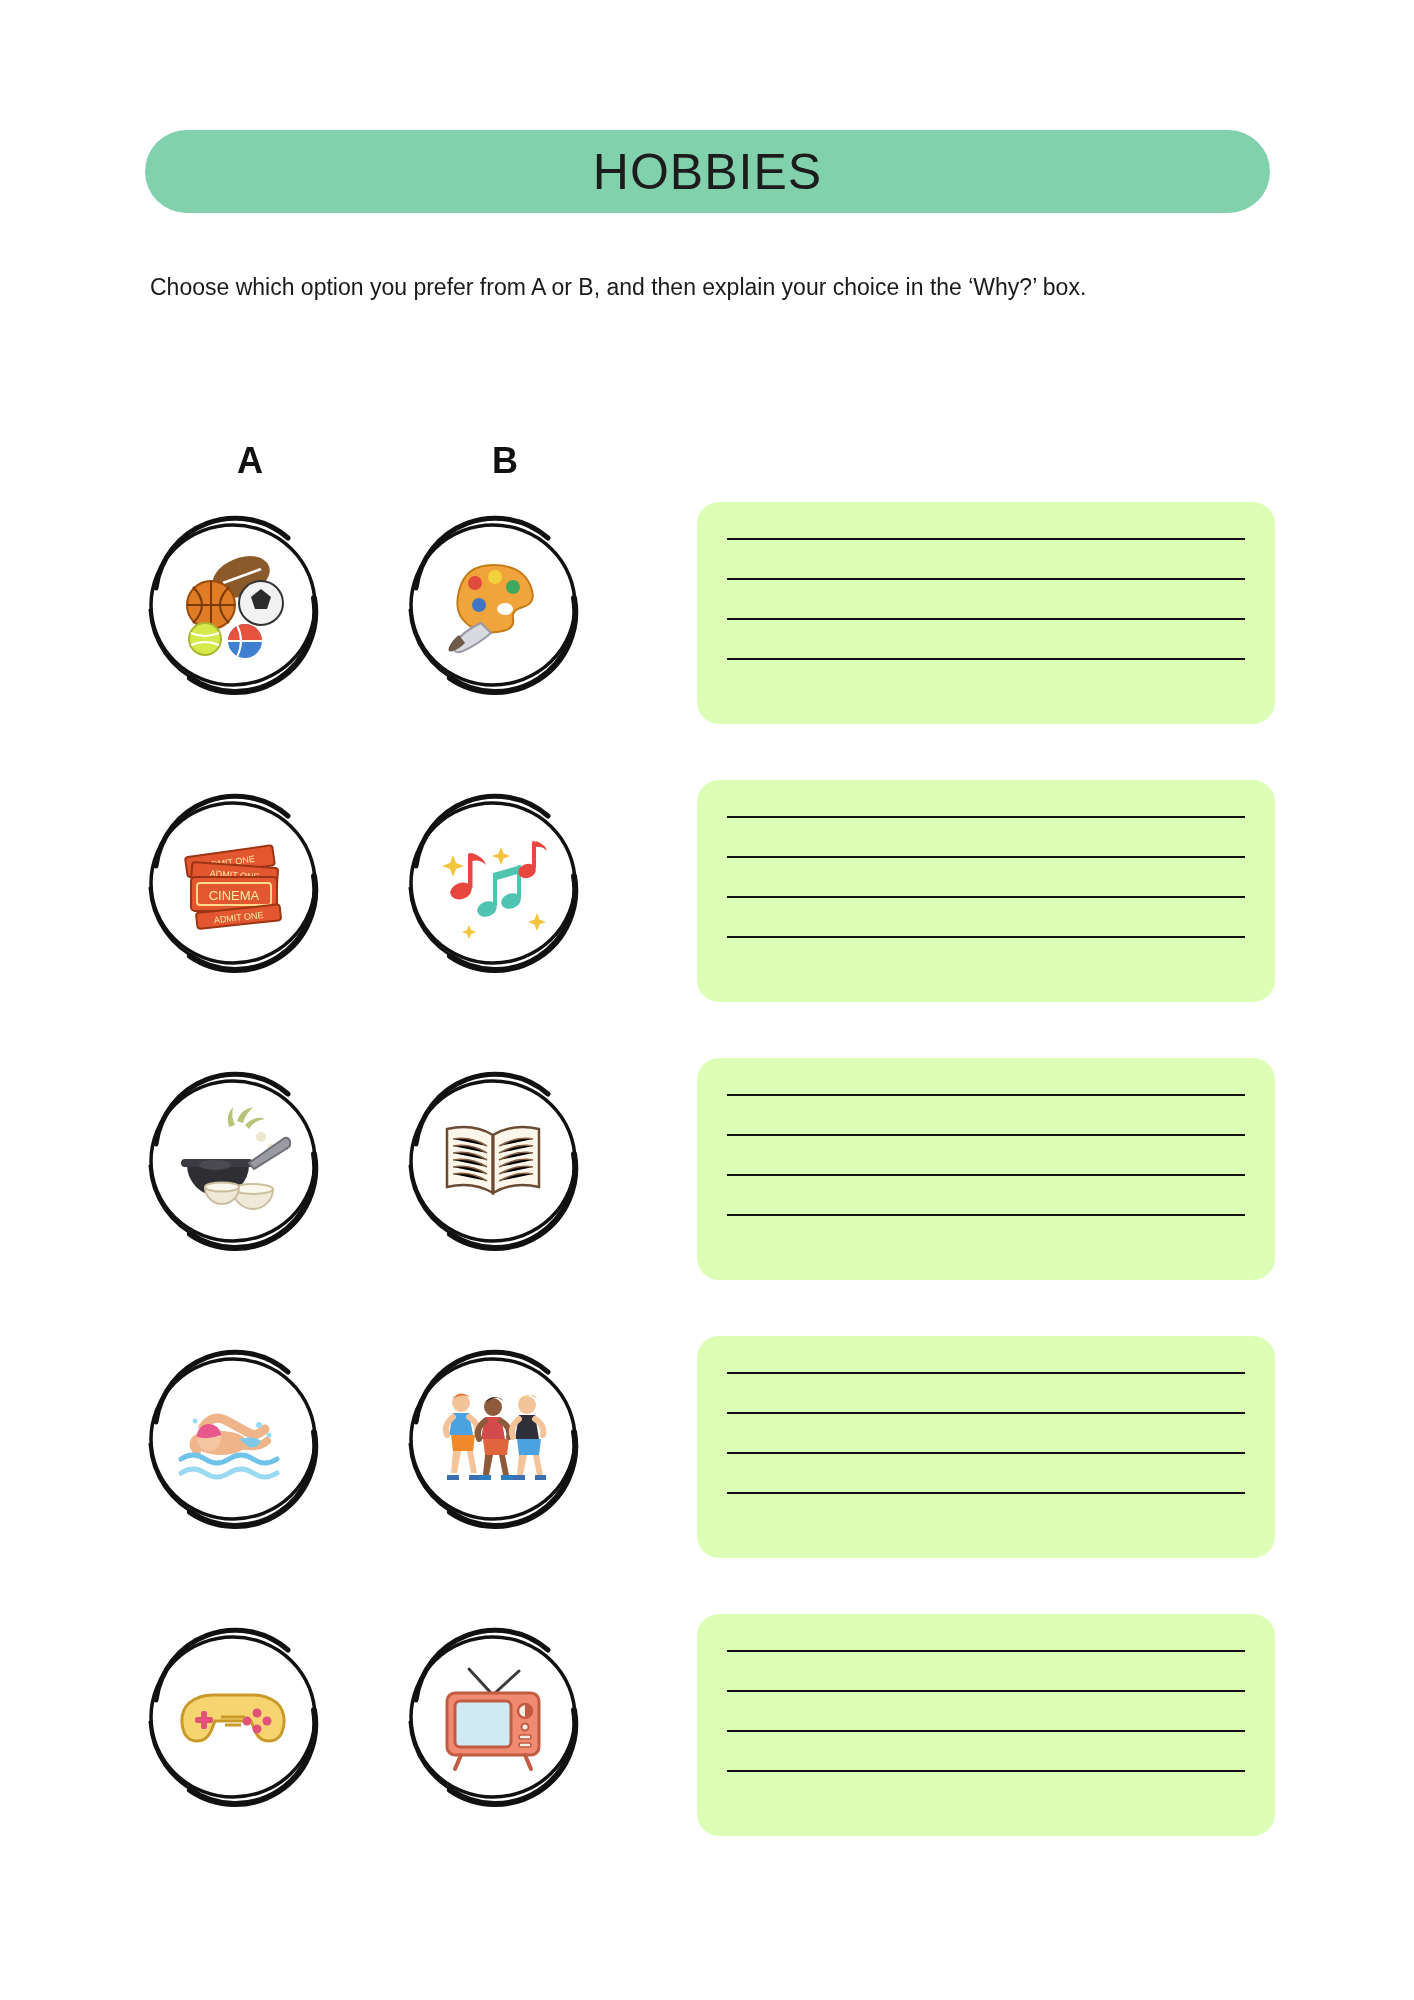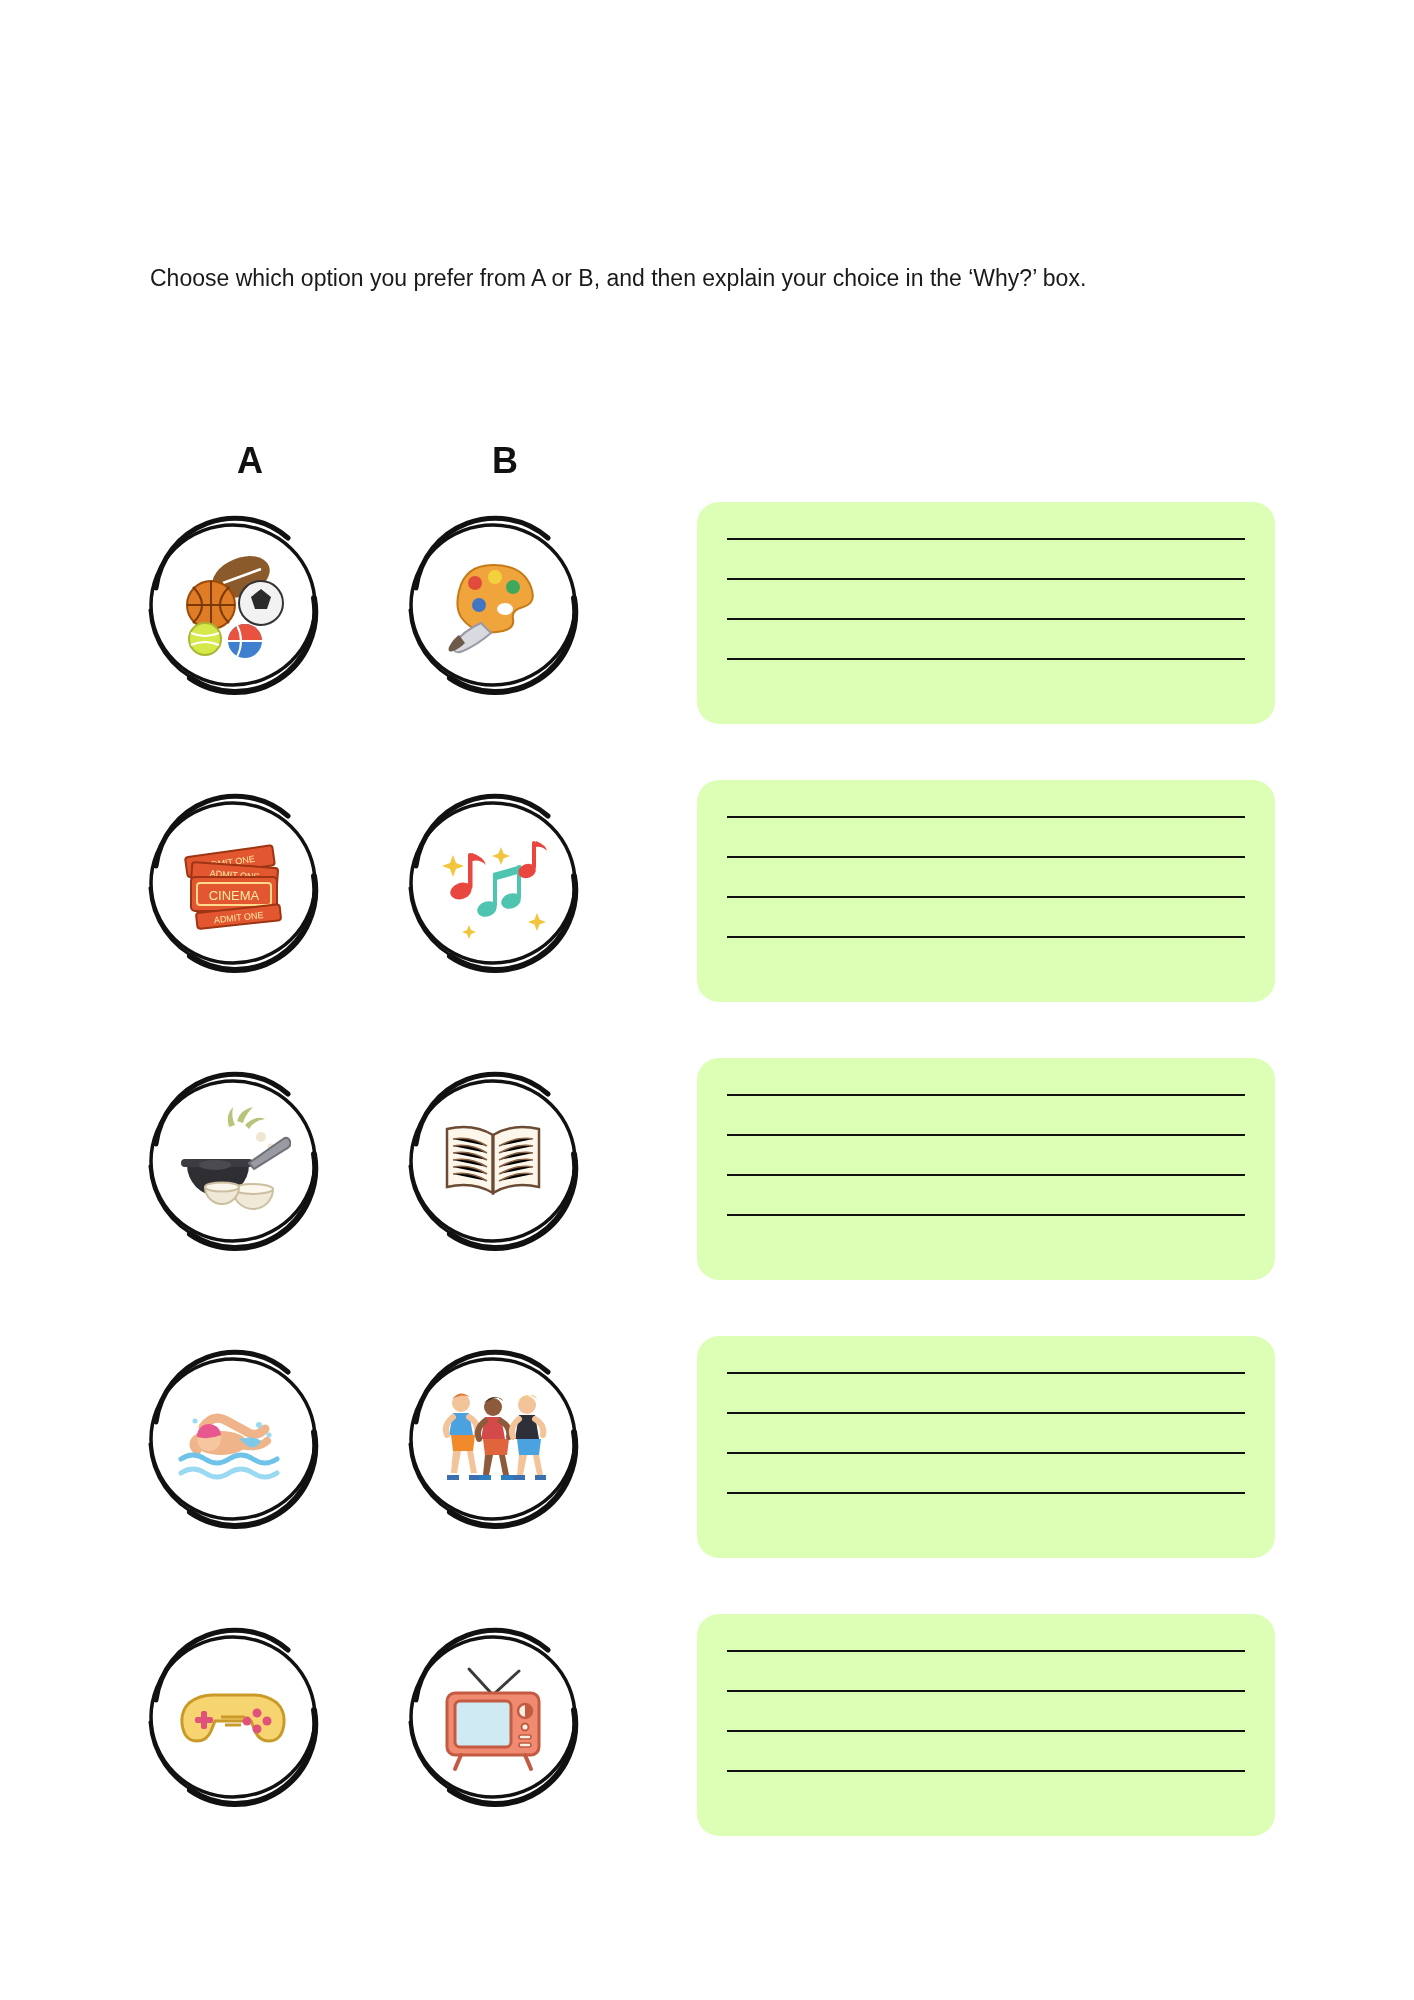--- a/index.html
+++ b/index.html
@@ -40,21 +40,21 @@
     letter-spacing: 1px;
     color: #1c1c1c;
     font-family: "Liberation Sans", sans-serif;
     font-weight: 400;
   }
 
   
   .instruction {
     position: absolute;
     left: 150px;
-    top: 265px;
+    top: 274px;
     width: 1120px;
     font-size: 23px;
     color: #1a1a1a;
     text-align: left;
   }
 
   
   .col-head {
     position: absolute;
     font-weight: bold;
@@ -155,20 +155,23 @@
     top: 500px;
     width: 1414px;
     height: 1400px;
   }
 </style>
 </head>
 <body>
 
 <div class="page">
 
+  <div class="title-banner">
+    <div class="title-text">HOBBIES</div>
+  </div>
 
   <div class="instruction">Choose which option you prefer from A or B, and then explain your choice in the ‘Why?’ box.</div>
 
   <div class="col-head a">A</div>
   <div class="col-head b">B</div>
 
   <div class="rows-area">
 
     <div class="row" style="top:0px;">
 

